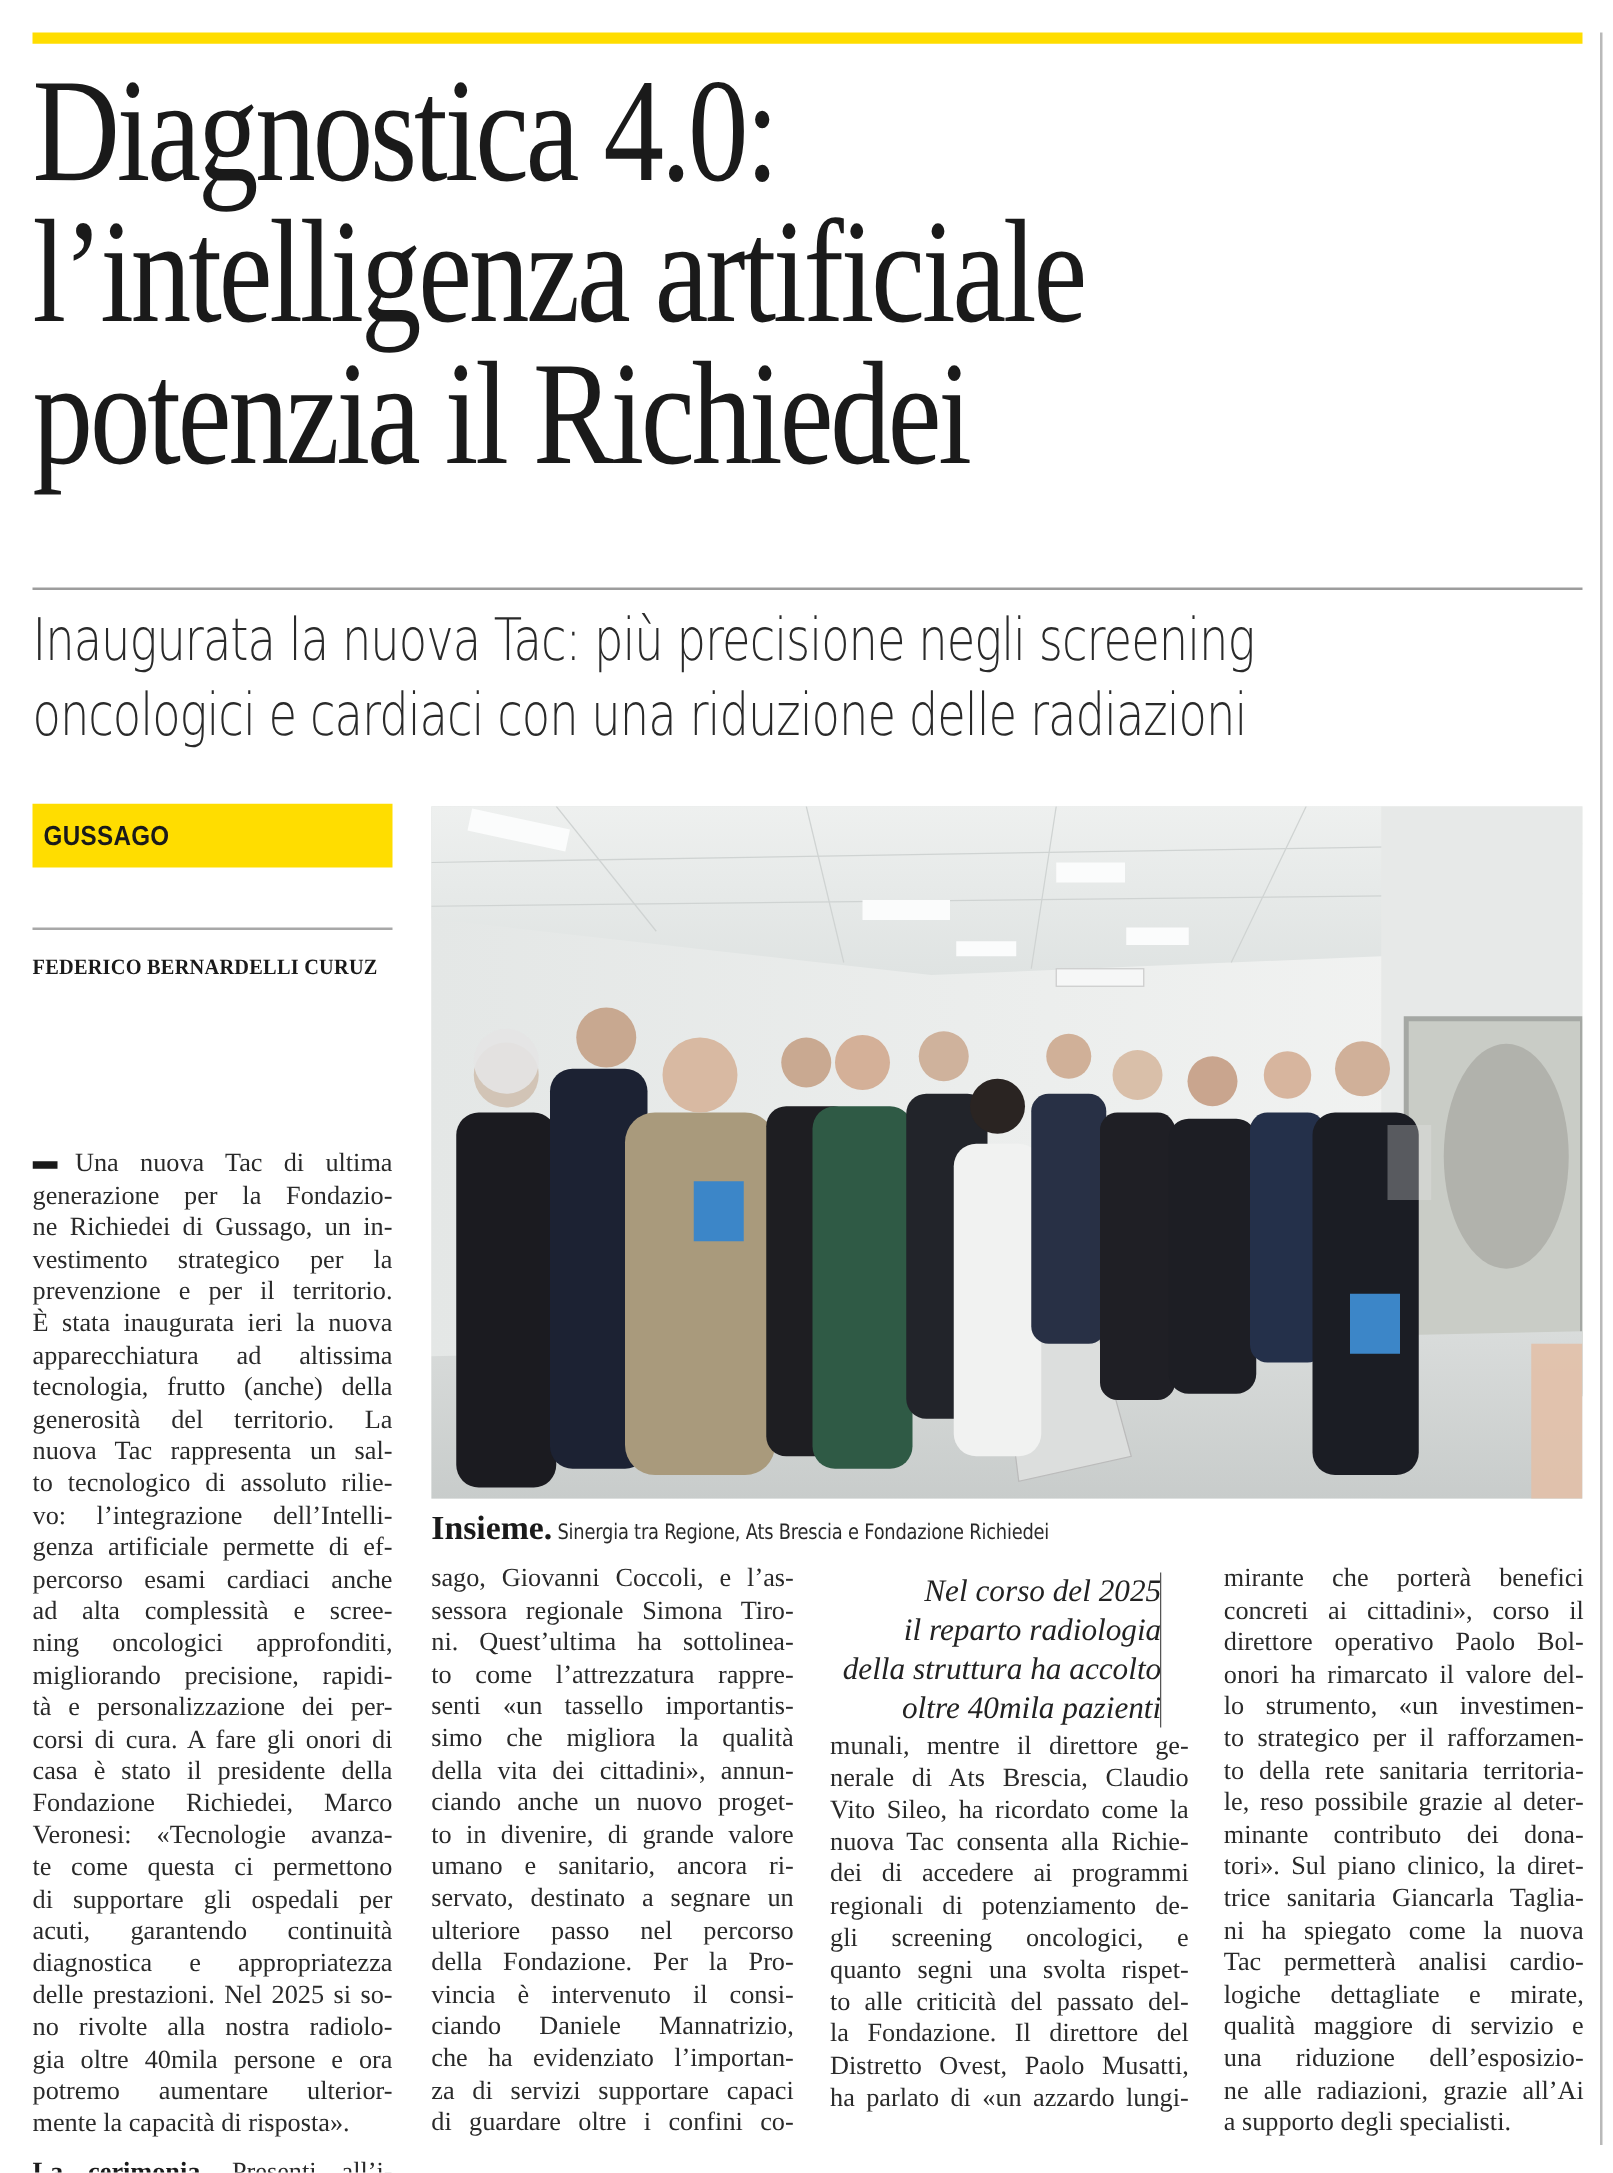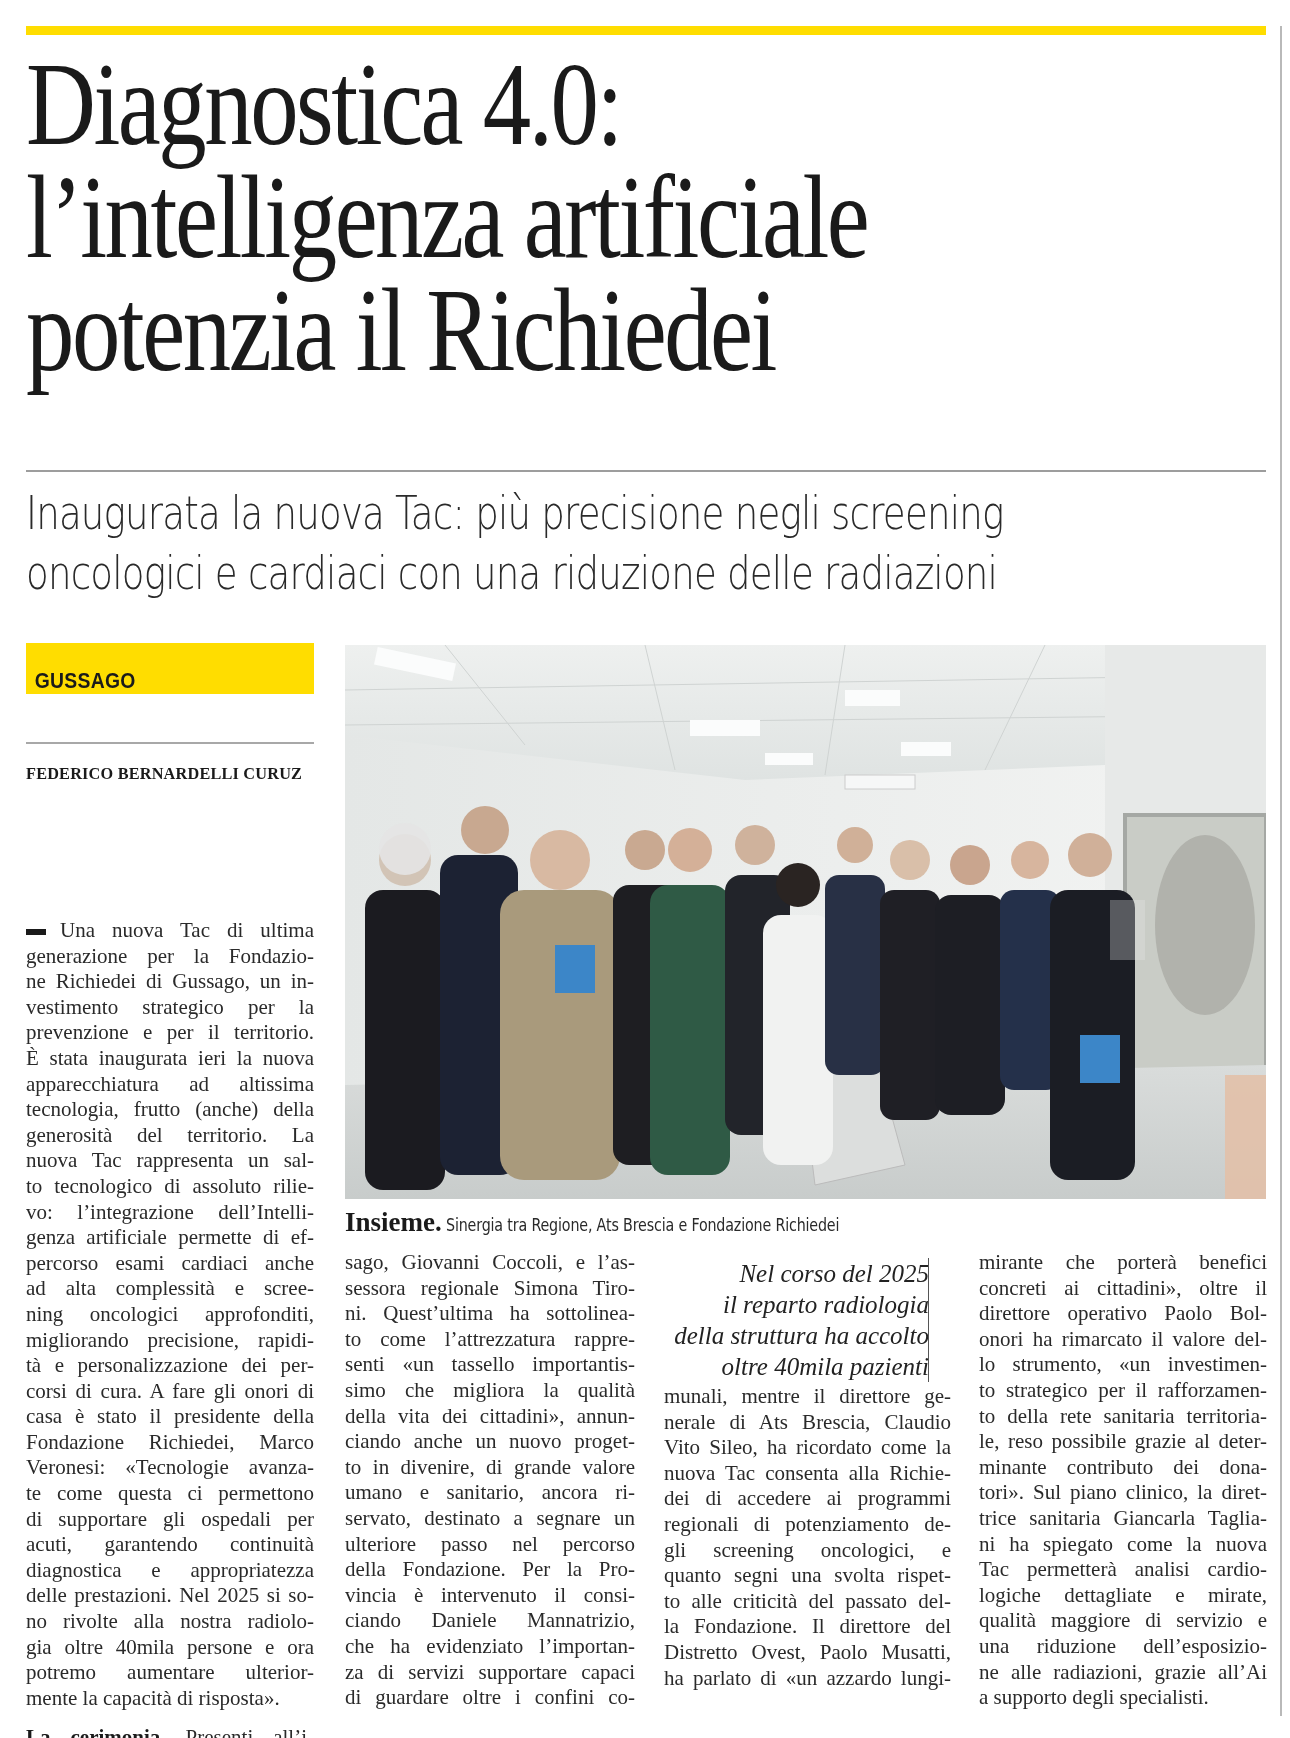--- a/index.html
+++ b/index.html
@@ -10,21 +10,21 @@
   .headline { position: absolute; left: 26px; top: 48px; width: 1240px; margin: 0;
     font-family: "Liberation Serif", "DejaVu Serif", serif; font-weight: 400; font-size: 118px;
     line-height: 113px; letter-spacing: -3px; color: #1a1a1a; transform: scaleX(0.82); transform-origin: left top; }
   .headline span { display: block; white-space: nowrap; }
   .sep { position: absolute; left: 26px; top: 470px; width: 1240px; height: 2px; background: #9d9d9d; }
   .subtitle { position: absolute; left: 26px; top: 483px; width: 1400px; margin: 0;
     font-family: "DejaVu Sans", sans-serif; font-weight: 300; font-size: 47px; line-height: 60px;
     color: #2a2a2a; transform: scaleX(0.79); transform-origin: left top; letter-spacing: -1px; }
   .subtitle span { display: block; white-space: nowrap; }
   .kicker { position: absolute; left: 26px; top: 643px; width: 288px; height: 51px; background: #ffdd00;
-    display: flex; align-items: flex-end; }
+    display: flex; align-items: center; }
   .kicker span { font-family: "Liberation Sans", sans-serif; font-weight: 700; font-size: 22px; color: #1a1a1a;
     padding-left: 10px; transform: scaleX(0.88); transform-origin: left center; letter-spacing: 0.3px; }
   .byline-rule { position: absolute; left: 26px; top: 742px; width: 288px; height: 2px; background: #a8a8a8; }
   .byline { position: absolute; left: 26px; top: 763px; width: 300px; font-family: "Liberation Serif", serif;
     font-weight: 700; font-size: 17.5px; letter-spacing: 0.2px; color: #1a1a1a; white-space: nowrap;
     transform: scaleX(0.93); transform-origin: left top; }
   .col { position: absolute; font-family: "Liberation Serif", "DejaVu Serif", serif; font-size: 21px;
     line-height: 25.6px; color: #2a2a2a; text-align: justify; hyphens: manual; }
   .col .ln { display: block; white-space: nowrap; text-align: justify; text-align-last: justify; height: 25.6px; overflow: hidden; }
   .col .ln.last { text-align-last: left; }
@@ -225,21 +225,21 @@
     <span class="ln">gli screening oncologici, e</span>
     <span class="ln">quanto segni una svolta rispet-</span>
     <span class="ln">to alle criticità del passato del-</span>
     <span class="ln">la Fondazione. Il direttore del</span>
     <span class="ln">Distretto Ovest, Paolo Musatti,</span>
     <span class="ln">ha parlato di «un azzardo lungi-</span>
   </div>
 
   <div class="col c4">
     <span class="ln">mirante che porterà benefici</span>
-    <span class="ln">concreti ai cittadini», oltre il</span>
+    <span class="ln">concreti ai cittadini», corso il</span>
     <span class="ln">direttore operativo Paolo Bol-</span>
     <span class="ln">onori ha rimarcato il valore del-</span>
     <span class="ln">lo strumento, «un investimen-</span>
     <span class="ln">to strategico per il rafforzamen-</span>
     <span class="ln">to della rete sanitaria territoria-</span>
     <span class="ln">le, reso possibile grazie al deter-</span>
     <span class="ln">minante contributo dei dona-</span>
     <span class="ln">tori». Sul piano clinico, la diret-</span>
     <span class="ln">trice sanitaria Giancarla Taglia-</span>
     <span class="ln">ni ha spiegato come la nuova</span>

